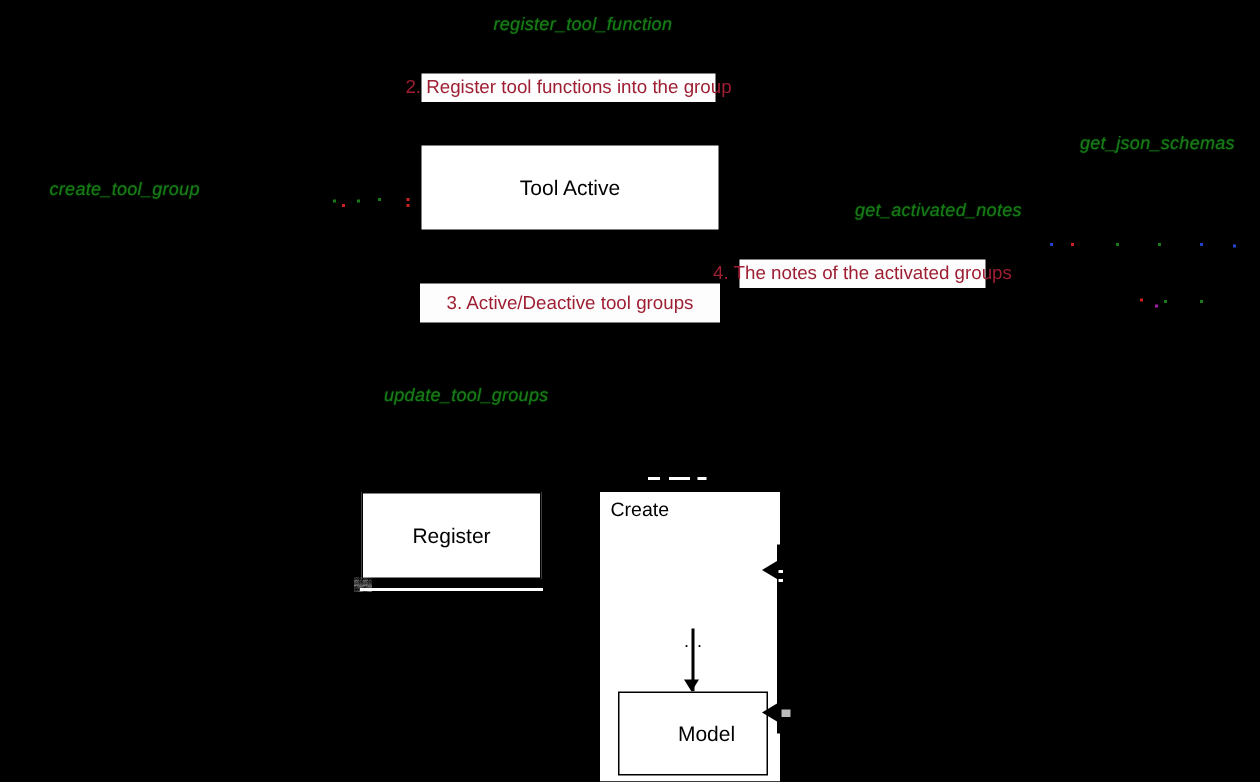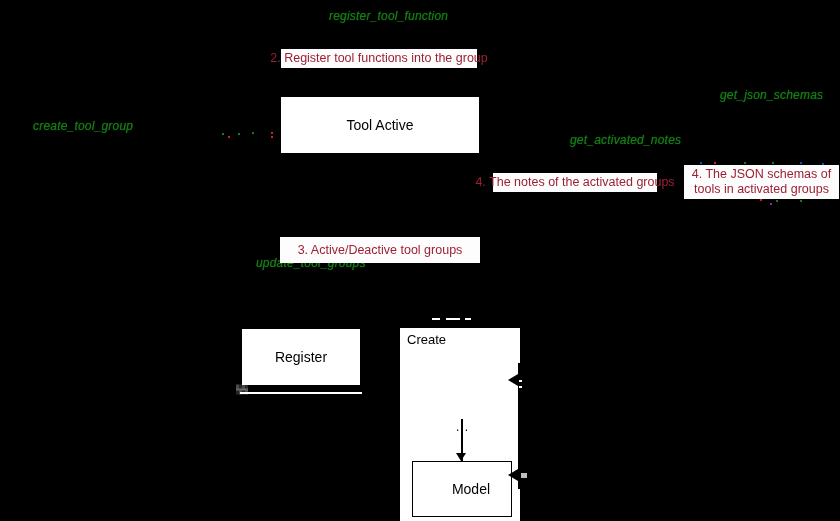--- a/index.html
+++ b/index.html
@@ -135,25 +135,24 @@
   <div class="speck" style="left:222px; top:133px; background:#1a7a1a;"></div>
   <div class="speck" style="left:228px; top:136px; background:#cc2222;"></div>
   <div class="speck" style="left:238px; top:133px; background:#1a7a1a;"></div>
   <div class="speck" style="left:252px; top:132px; background:#1a7a1a;"></div>
   <div class="speck" style="left:271px; top:132px; background:#cc2222;"></div>
   <div class="speck" style="left:271px; top:136px; background:#cc2222;"></div>
 
   <div class="note" style="left:281px; top:49px; width:196px; height:19px;">2. Register tool functions into the group</div>
 
 
-  <div class="note" style="left:280px; top:189px; width:200px; height:26px;margin-top:48px;">3. Active/Deactive tool groups</div>
+  <div class="note" style="left:280px; top:189px; width:200px; height:26px;">3. Active/Deactive tool groups</div>
 
   <div class="note" style="left:493px; top:173px; width:164px; height:19px;">4. The notes of the activated groups</div>
 
-  <div class="note multiline" style="left:684px; top:165px; width:155px; height:34px;">4. The JSON schemas of tools in activated groups</div>
 
   <div class="speck" style="left:700px; top:162px; background:#2244cc;"></div>
   <div class="speck" style="left:714px; top:162px; background:#cc2222;"></div>
   <div class="speck" style="left:744px; top:162px; background:#1a7a1a;"></div>
   <div class="speck" style="left:772px; top:162px; background:#1a7a1a;"></div>
   <div class="speck" style="left:800px; top:162px; background:#2244cc;"></div>
   <div class="speck" style="left:822px; top:163px; background:#2244cc;"></div>
   <div class="speck" style="left:760px; top:199px; background:#cc2222;"></div>
   <div class="speck" style="left:776px; top:200px; background:#1a7a1a;"></div>
   <div class="speck" style="left:800px; top:200px; background:#1a7a1a;"></div>

